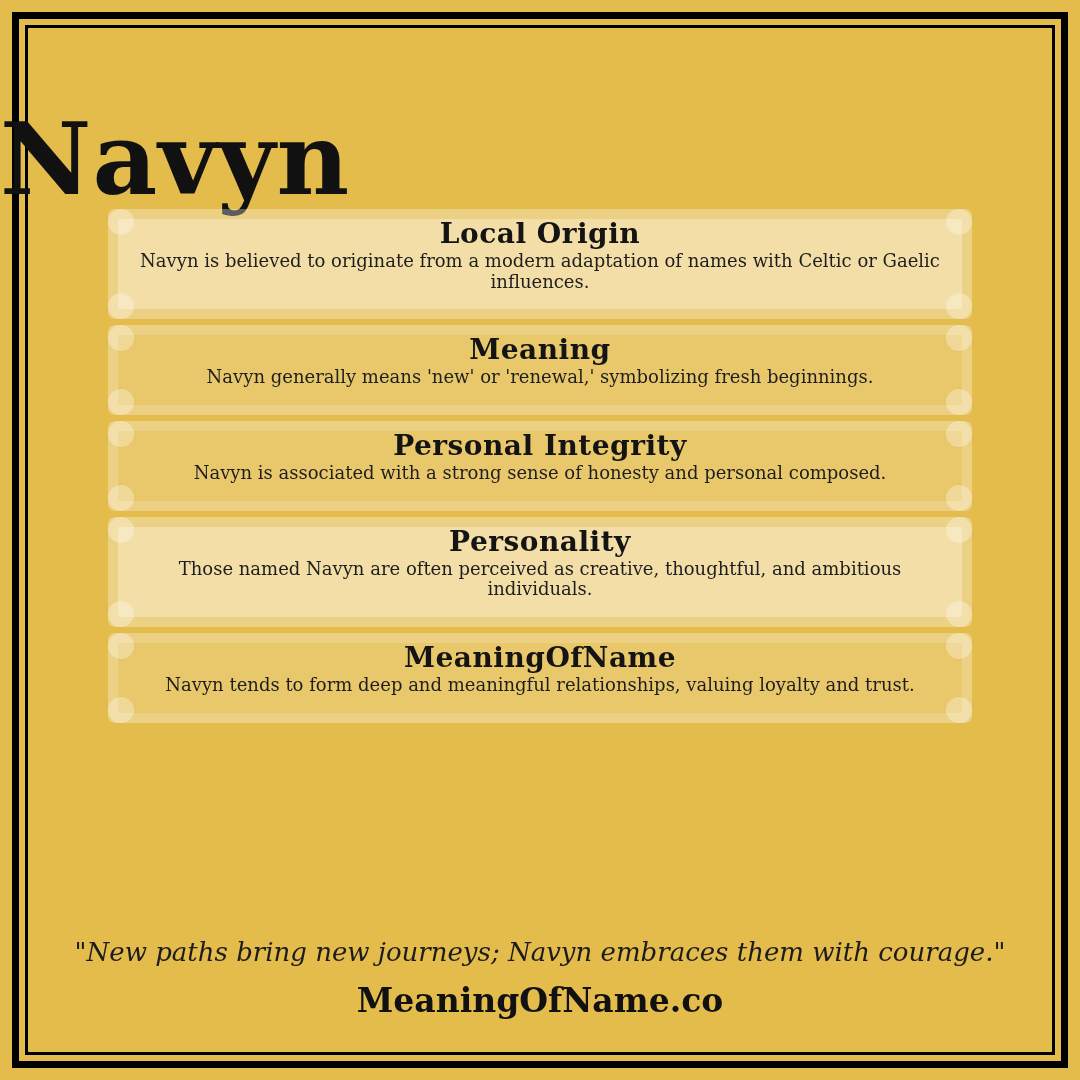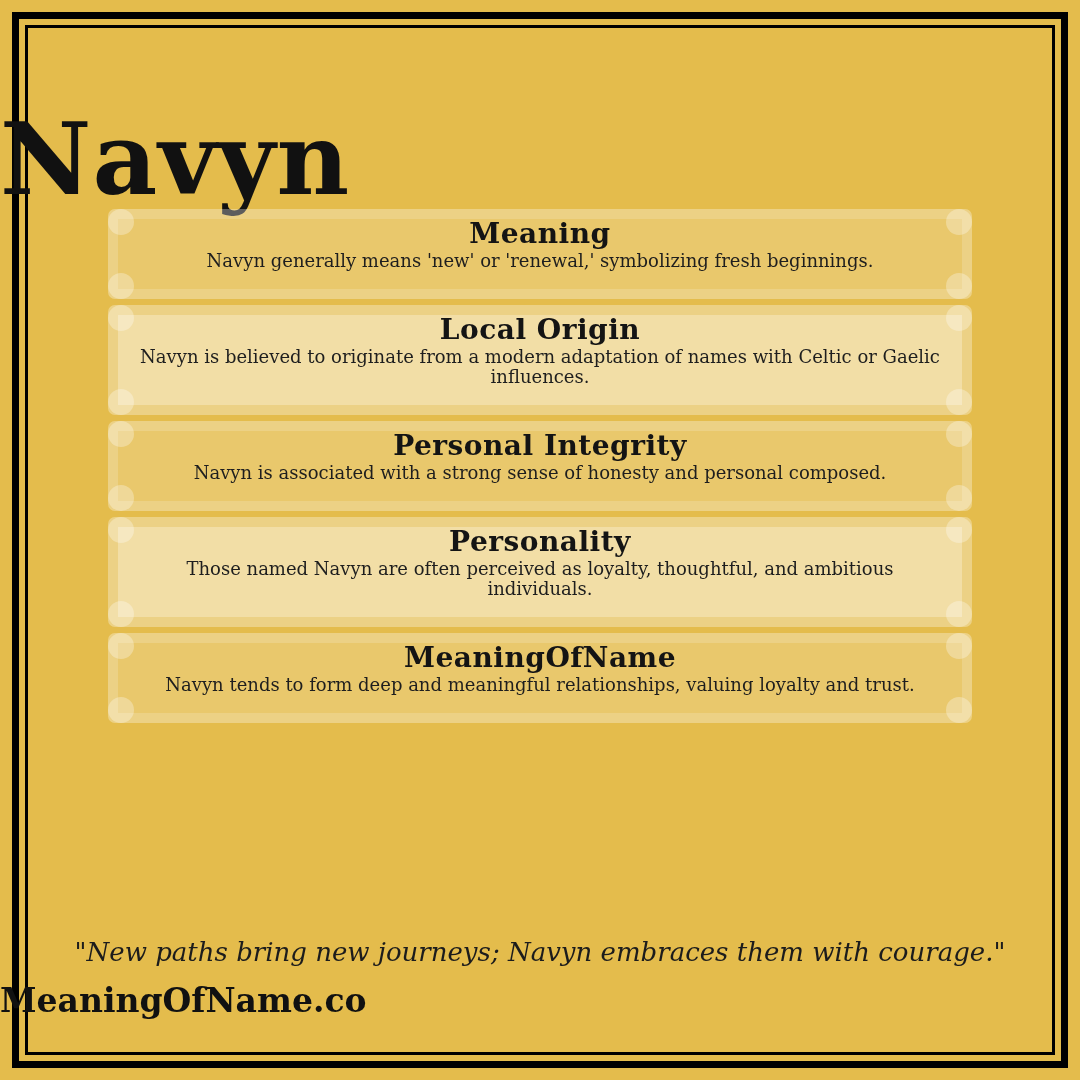--- a/index.html
+++ b/index.html
@@ -93,55 +93,56 @@
     top: 936px; left: 0; right: 0;
     text-align: center;
     font-style: italic;
     font-size: 26px;
     line-height: 1.3;
     color: #1c1c1c;
   }
   .brand {
     position: absolute;
     top: 981px; left: 0; right: 0;
+    text-align: center;
     font-weight: bold;
     font-size: 33px;
     line-height: 1.2;
     color: #111;
   }
 </style>
 </head>
 <body>
 
 <div class="frame-outer"></div>
 <div class="frame-inner"></div>
 
 <h1 class="page-title">Navyn</h1>
 
 <div class="cards">
 
+  <div class="card light">
+    <span class="dot tl"></span>
+    <span class="dot tr"></span>
+    <span class="dot bl"></span>
+    <span class="dot br"></span>
+    <div class="card-inner">
+      <h2 class="card-heading">Local Origin</h2>
+      <p class="card-body">Navyn is believed to originate from a modern adaptation of names with Celtic or Gaelic influences.</p>
+    </div>
+  </div>
+
   <div class="card dark">
     <span class="dot tl"></span>
     <span class="dot tr"></span>
     <span class="dot bl"></span>
     <span class="dot br"></span>
     <div class="card-inner">
       <h2 class="card-heading">Meaning</h2>
       <p class="card-body">Navyn generally means 'new' or 'renewal,' symbolizing fresh beginnings.</p>
-    </div>
-  </div>
-
-  <div class="card light">
-    <span class="dot tl"></span>
-    <span class="dot tr"></span>
-    <span class="dot bl"></span>
-    <span class="dot br"></span>
-    <div class="card-inner">
-      <h2 class="card-heading">Local Origin</h2>
-      <p class="card-body">Navyn is believed to originate from a modern adaptation of names with Celtic or Gaelic influences.</p>
     </div>
   </div>
 
 
   <div class="card dark">
     <span class="dot tl"></span>
     <span class="dot tr"></span>
     <span class="dot bl"></span>
     <span class="dot br"></span>
     <div class="card-inner">
@@ -150,21 +151,21 @@
     </div>
   </div>
 
   <div class="card light">
     <span class="dot tl"></span>
     <span class="dot tr"></span>
     <span class="dot bl"></span>
     <span class="dot br"></span>
     <div class="card-inner">
       <h2 class="card-heading">Personality</h2>
-      <p class="card-body">Those named Navyn are often perceived as loyalty, thoughtful, and ambitious individuals.</p>
+      <p class="card-body">Those named Navyn are often perceived as creative, thoughtful, and ambitious individuals.</p>
     </div>
   </div>
 
   <div class="card dark">
     <span class="dot tl"></span>
     <span class="dot tr"></span>
     <span class="dot bl"></span>
     <span class="dot br"></span>
     <div class="card-inner">
       <h2 class="card-heading">MeaningOfName</h2>

